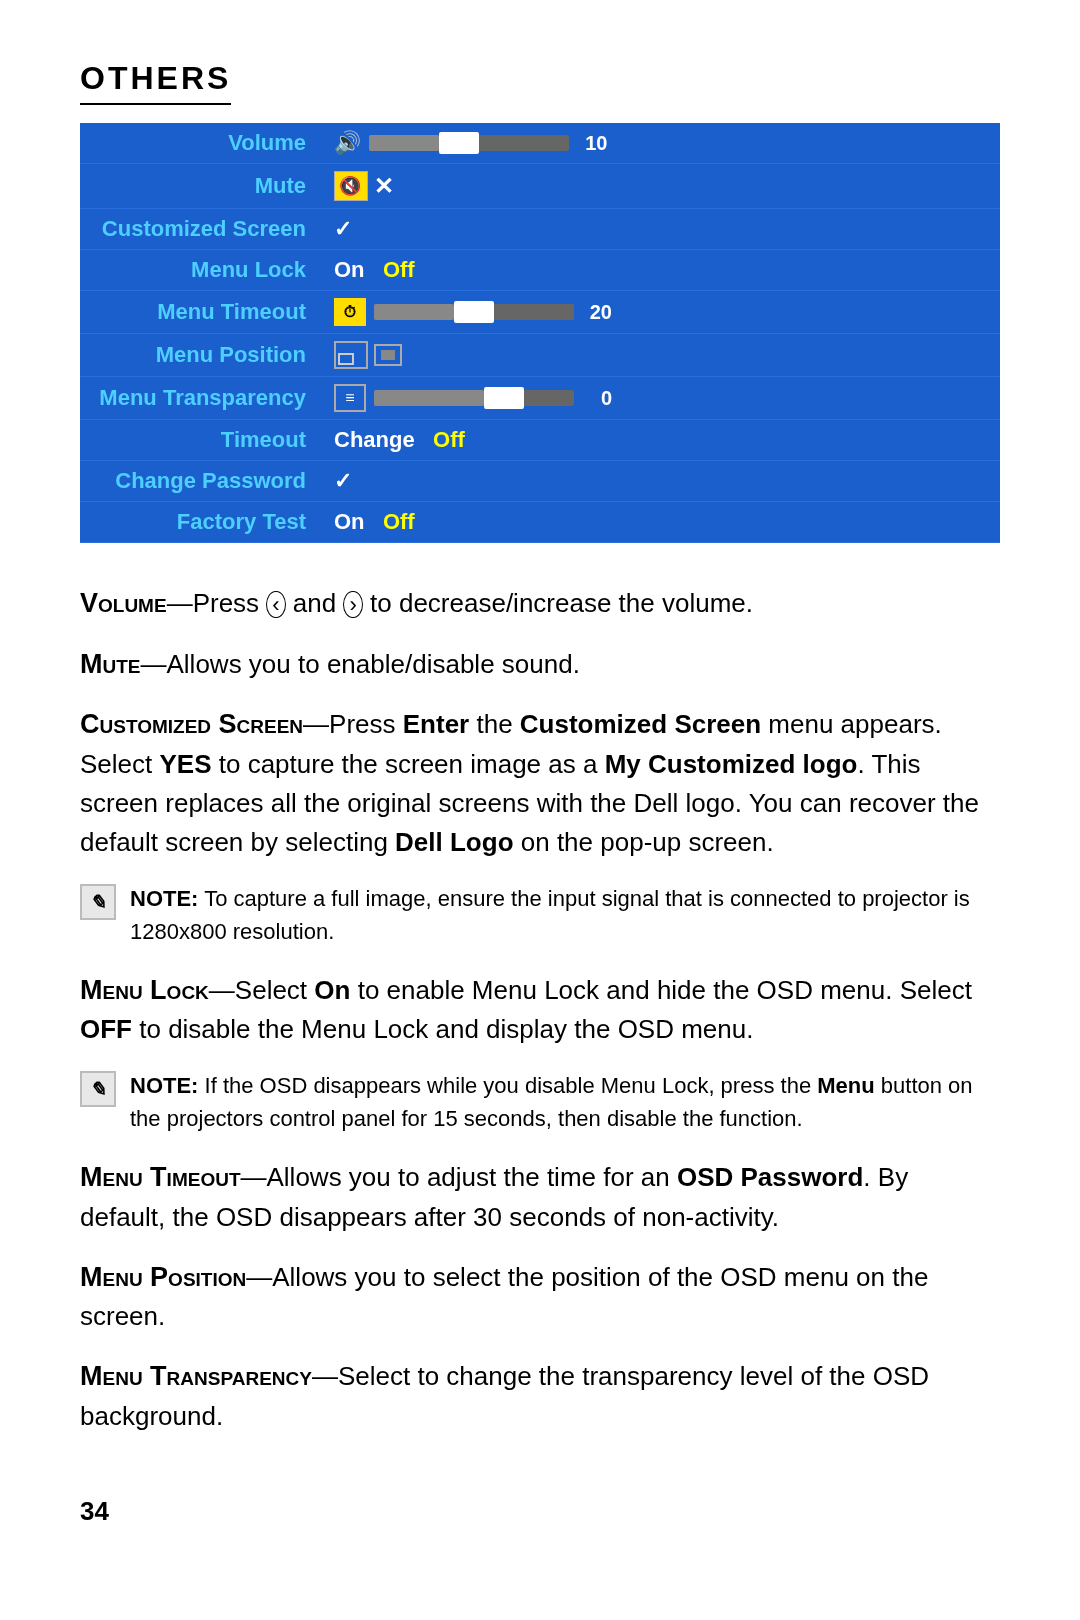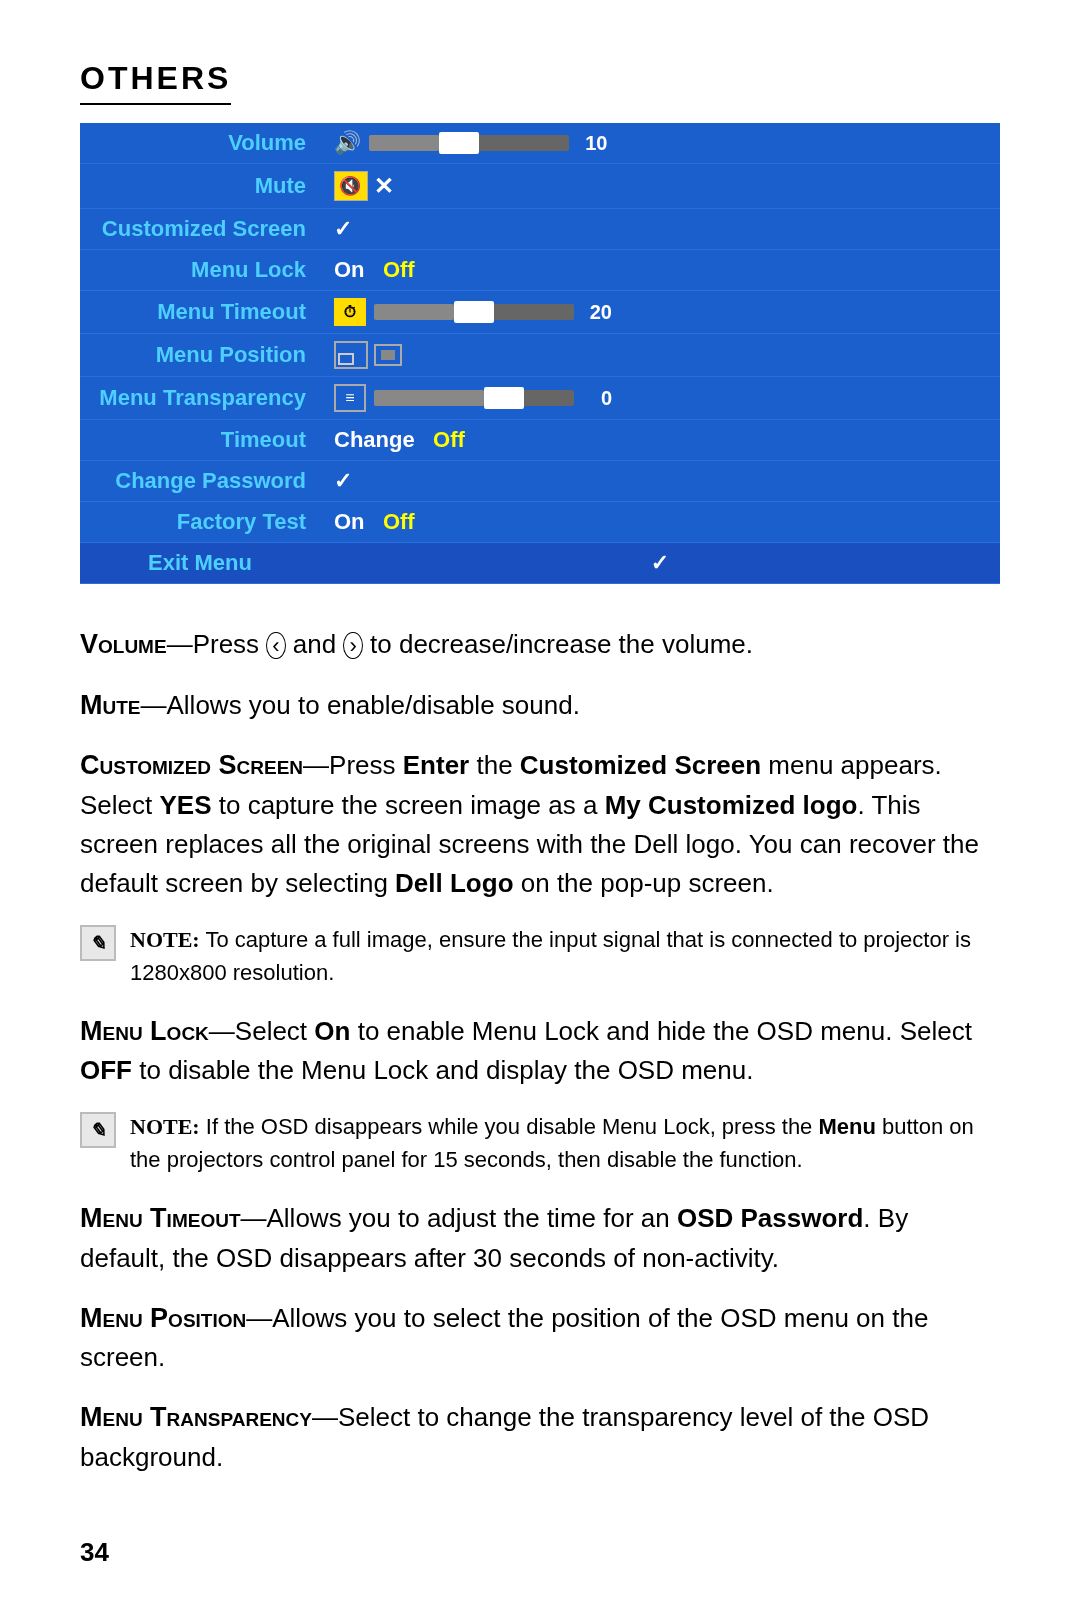--- a/index.html
+++ b/index.html
@@ -147,21 +147,20 @@
       font-weight: bold;
       font-size: 20px;
       margin-top: 2px;
     }
     .note-text {
       font-size: 22px;
       color: #000;
     }
     .note-text .note-label {
       font-weight: bold;
-      font-family: Liberation Serif, serif;
     }
 
     
     .footer {
       margin-top: 60px;
       display: flex;
       align-items: center;
       gap: 20px;
       font-size: 24px;
       color: #000;
@@ -266,24 +265,20 @@
     <td class="label-cell">Change Password</td>
     <td class="value-cell"><span class="checkmark">✓</span></td>
   </tr>
   <tr>
     <td class="label-cell">Factory Test</td>
     <td class="value-cell">
       <span class="on-label" style="color:#fff;">On</span>&nbsp;&nbsp;
       <span class="off-label" style="color:#ffff00;font-weight:bold;">Off</span>
     </td>
   </tr>
-  <tr class="exit-row">
-    <td class="label-cell" style="color:#4dcfff;background:#1a4fbf;">Exit Menu</td>
-    <td style="text-align:center;background:#1a4fbf;"><span class="checkmark" style="color:#ffffff;">✓</span></td>
-  </tr>
 </tbody>
   </table>
 
 
 
 
 <p class="body-text">
   <span class="term">Volume</span>—Press
   <span style="border:1px solid #000;border-radius:50%;padding:0 5px;font-size:22px;">‹</span>
   and

